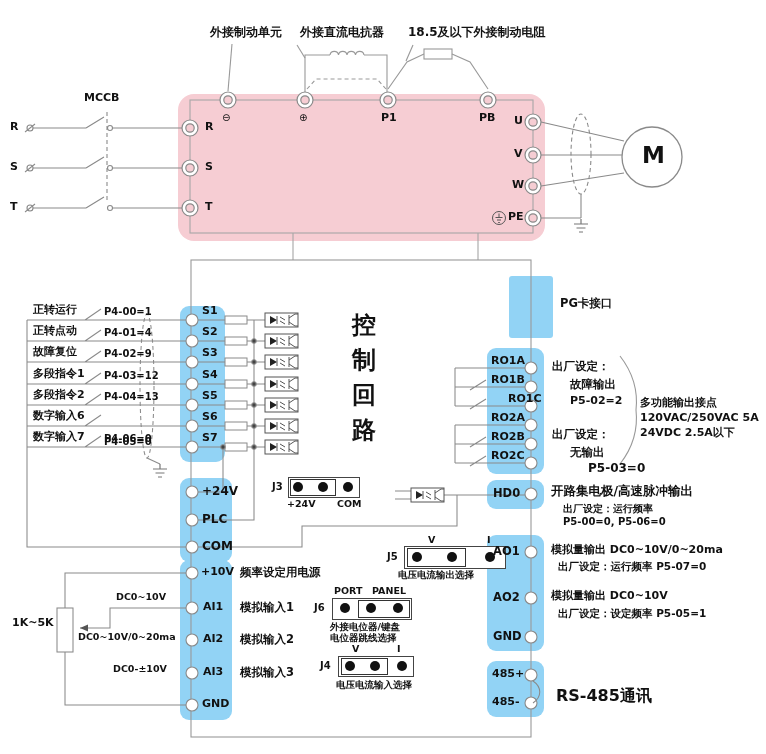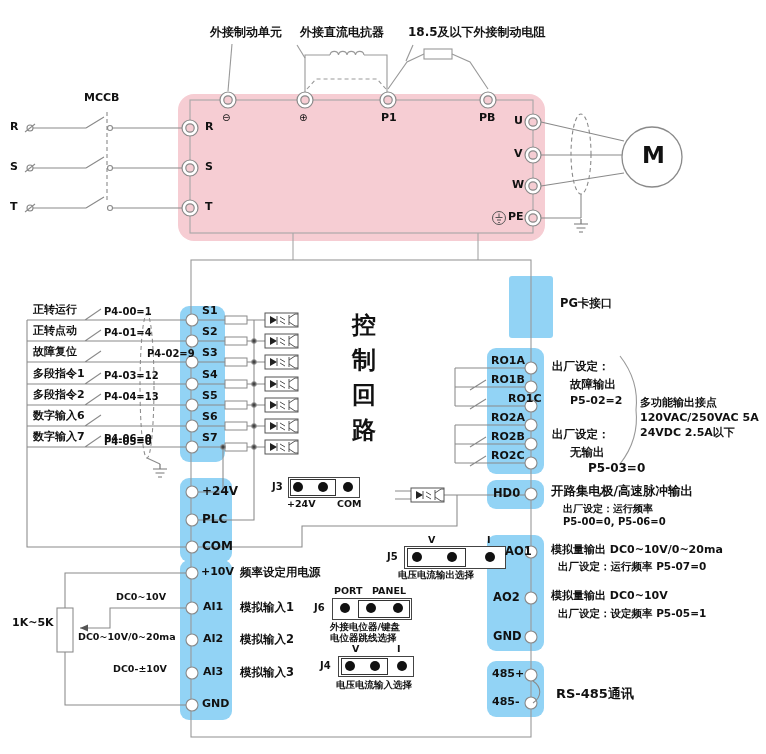--- a/index.html
+++ b/index.html
@@ -329,21 +329,21 @@
 
   <div class="lbl" style="left:33px;top:304px;">正转运行</div>
   <div class="lbl" style="left:33px;top:325px;">正转点动</div>
   <div class="lbl" style="left:33px;top:346px;">故障复位</div>
   <div class="lbl" style="left:33px;top:368px;">多段指令1</div>
   <div class="lbl" style="left:33px;top:389px;">多段指令2</div>
   <div class="lbl" style="left:33px;top:410px;">数字输入6</div>
   <div class="lbl" style="left:33px;top:431px;">数字输入7</div>
   <div class="lbl-sm" style="left:104px;top:306px;font-weight:700;">P4-00=1</div>
   <div class="lbl-sm" style="left:104px;top:327px;font-weight:700;">P4-01=4</div>
-  <div class="lbl-sm" style="left:104px;top:348px;font-weight:700;margin-left:43px;">P4-02=9</div>
+  <div class="lbl-sm" style="left:104px;top:348px;font-weight:700;">P4-02=9</div>
   <div class="lbl-sm" style="left:104px;top:370px;font-weight:700;">P4-03=12</div>
   <div class="lbl-sm" style="left:104px;top:391px;font-weight:700;">P4-04=13</div>
   <div class="lbl-sm" style="left:104px;top:412px;font-weight:700;margin-top:24px;">P4-05=0</div>
   <div class="lbl-sm" style="left:104px;top:433px;font-weight:700;">P4-06=0</div>
   <div class="lbl" style="left:202px;top:305px;">S1</div>
   <div class="lbl" style="left:202px;top:326px;">S2</div>
   <div class="lbl" style="left:202px;top:347px;">S3</div>
   <div class="lbl" style="left:202px;top:369px;">S4</div>
   <div class="lbl" style="left:202px;top:390px;">S5</div>
   <div class="lbl" style="left:202px;top:411px;">S6</div>
@@ -403,25 +403,25 @@
   <div class="lbl" style="left:588px;top:462px;font-size:12px;">P5-03=0</div>
   <div class="lbl" style="left:640px;top:397px;">多功能输出接点</div>
   <div class="lbl" style="left:640px;top:412px;">120VAC/250VAC 5A</div>
   <div class="lbl" style="left:640px;top:427px;">24VDC  2.5A以下</div>
 
   <div class="lbl" style="left:493px;top:487px;font-size:11.5px;">HD0</div>
   <div class="lbl" style="left:551px;top:484px;font-size:12.5px;">开路集电极/高速脉冲输出</div>
   <div class="lbl" style="left:563px;top:503px;font-size:10px;">出厂设定：运行频率</div>
   <div class="lbl" style="left:563px;top:516px;font-size:10px;">P5-00=0, P5-06=0</div>
 
-  <div class="lbl" style="left:493px;top:545px;font-size:11.5px;margin-left:12px;">AO1</div>
+  <div class="lbl" style="left:493px;top:545px;font-size:11.5px;">AO1</div>
   <div class="lbl" style="left:551px;top:544px;">模拟量输出  DC0~10V/0~20ma</div>
   <div class="lbl" style="left:558px;top:561px;font-size:10.5px;">出厂设定：运行频率    P5-07=0</div>
   <div class="lbl" style="left:493px;top:591px;font-size:11.5px;">AO2</div>
   <div class="lbl" style="left:551px;top:590px;">模拟量输出 DC0~10V</div>
   <div class="lbl" style="left:558px;top:608px;font-size:10.5px;">出厂设定：设定频率    P5-05=1</div>
   <div class="lbl" style="left:493px;top:630px;font-size:11.5px;">GND</div>
 
   <div class="lbl" style="left:492px;top:668px;">485+</div>
   <div class="lbl" style="left:492px;top:696px;">485-</div>
-  <div class="lbl" style="left:556px;top:687px;font-size:13px;">RS-485通讯</div>
+  <div class="lbl" style="left:556px;top:687px;font-size:16px;">RS-485通讯</div>
 
 </div>
 
 </body></html>

